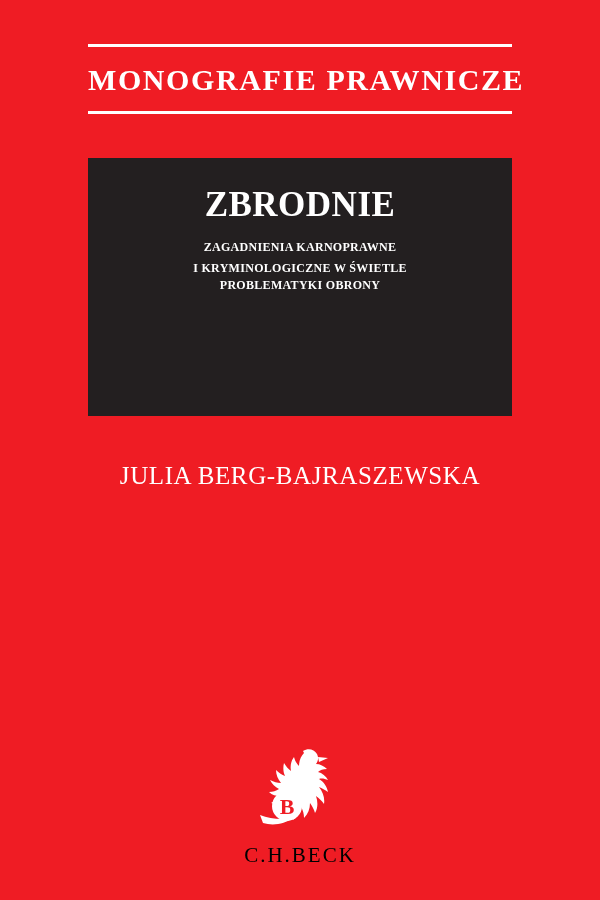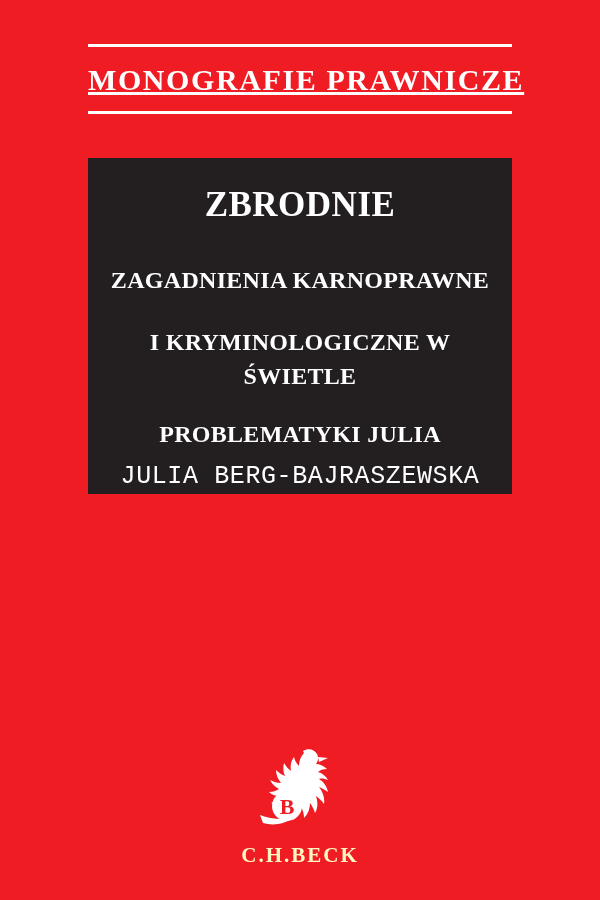--- a/index.html
+++ b/index.html
@@ -36,70 +36,68 @@
   }
   .series-title {
     color: #ffffff;
     font-family: "Liberation Serif", serif;
     font-weight: bold;
     font-size: 30px;
     letter-spacing: 1.6px;
     line-height: 1;
     padding: 18px 0 16px 0;
     white-space: nowrap;
-    text-decoration: underline;
   }
 
   
   .title-panel {
     position: absolute;
     left: 88px;
     top: 158px;
     width: 424px;
-    height: 336px;
+    height: 258px;
     background: #231f20;
     box-sizing: border-box;
     display: flex;
     flex-direction: column;
     align-items: center;
     justify-content: flex-start;
     padding-top: 26px;
-    gap: 24px;
   }
   .main-title {
     color: #ffffff;
     font-family: "Liberation Serif", serif;
     font-weight: bold;
     font-size: 35px;
     line-height: 1.22;
     letter-spacing: 0.5px;
     text-align: center;
     margin: 0;
   }
   .subtitle {
     color: #ffffff;
     font-family: "Liberation Serif", serif;
     font-weight: bold;
-    font-size: 24px;
+    font-size: 12px;
     line-height: 1.42;
     letter-spacing: 0.3px;
     text-align: center;
     margin: 12px 0 0 0;
     padding: 0 18px;
   }
 
   
   .author {
     position: absolute;
     left: 0;
     top: 462px;
     width: 600px;
     text-align: center;
     color: #ffffff;
-    font-family: Liberation Mono, monospace;
+    font-family: Liberation Serif, serif;
     font-size: 25px;
     letter-spacing: 0.6px;
     white-space: nowrap;
   }
 
   
   .logo {
     position: absolute;
     left: 0;
     bottom: 32px;
@@ -107,44 +105,44 @@
     display: flex;
     flex-direction: column;
     align-items: center;
   }
   .logo-mark {
     width: 120px;
     height: 92px;
     position: relative;
   }
   .logo-text {
-    color: #fef9c3;
+    color: #000000;
     font-family: "Liberation Serif", serif;
-    font-weight: bold;
+    font-weight: normal;
     font-size: 21px;
     letter-spacing: 2px;
     margin-top: 6px;
   }
 </style>
 </head>
 <body>
 
 <div class="cover">
 
   <div class="series-block">
     <div class="rule"></div>
     <div class="series-title">MONOGRAFIE PRAWNICZE</div>
     <div class="rule"></div>
   </div>
 
   <div class="title-panel">
     <div class="main-title">ZBRODNIE</div>
     <div class="subtitle">ZAGADNIENIA KARNOPRAWNE</div>
     <div class="subtitle" style="margin-top:4px">I KRYMINOLOGICZNE W ŚWIETLE</div>
-    <div class="subtitle" style="margin-top:0">PROBLEMATYKI JULIA</div>
+    <div class="subtitle" style="margin-top:0">PROBLEMATYKI OBRONY</div>
   </div>
 
   <div class="author">JULIA  BERG-BAJRASZEWSKA</div>
 
   <div class="logo">
     <div class="logo-mark">
       <svg viewBox="0 0 120 92" width="120" height="92" aria-hidden="true">
         <g fill="#ffffff">
 
           <path d="M63 6 c5 -3 11 -2 14 3 c2 4 1 7 -1 10 c4 0 8 2 11 5 c-4 0 -7 1 -9 3 c4 1 8 4 10 8 c-3 -1 -6 -2 -9 -1 c5 3 8 8 9 13 c-3 -2 -6 -4 -9 -5 c4 5 6 11 5 17 c-2 -3 -5 -6 -8 -8 c2 6 2 12 -1 17 c-1 -4 -3 -7 -5 -10 c0 6 -2 11 -6 15 c0 -4 -1 -8 -3 -11 c-1 5 -4 10 -8 13 c1 -4 1 -8 0 -12 c-2 4 -5 8 -9 10 c2 -4 3 -8 3 -12 c-3 3 -7 5 -11 6 c3 -3 6 -6 7 -10 c-4 2 -8 2 -12 1 c4 -2 7 -4 9 -7 c-4 0 -8 -1 -11 -4 c4 0 7 -1 10 -3 c-4 -2 -7 -5 -9 -9 c4 2 7 3 11 3 c-3 -4 -5 -8 -5 -13 c3 3 6 5 9 6 c-2 -4 -2 -9 -1 -13 c2 3 4 6 7 8 c-1 -5 0 -10 3 -14 c1 4 3 7 5 9 c0 -5 2 -10 5 -13 z"></path>

